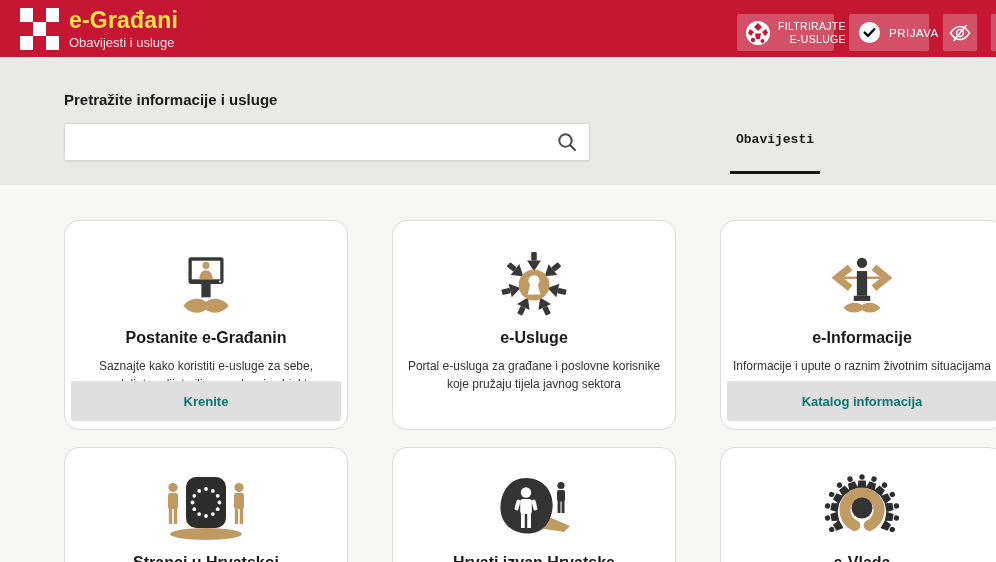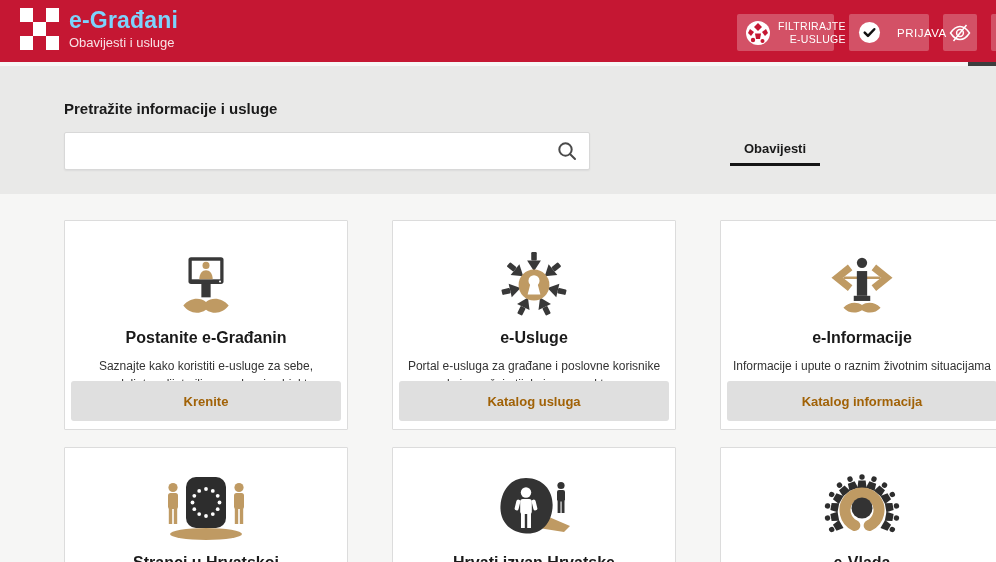--- a/index.html
+++ b/index.html
@@ -6,63 +6,63 @@
   html, body { width: 996px; height: 562px; }
   body { font-family: "Liberation Sans", sans-serif; background: #f6f6f5; }
   #app { position: relative; width: 996px; height: 562px; overflow: hidden; background: #f6f6f5; }
 
   
   .topbar { position: absolute; left: 0; top: 0; width: 996px; height: 62px; background: #c51733; }
   .brand { position: absolute; left: 20px; top: 8px; display: flex; align-items: center; gap: 10px; cursor: pointer; }
   .logo { display: grid; grid-template-columns: repeat(3, 13px); grid-template-rows: repeat(3, 14px); }
   .logo span { background: transparent; }
   .logo span:nth-child(odd) { background: #ffffff; }
-  .brand-title { color: #7dd3fc; font-size: 23px; font-weight: 600; letter-spacing: 0.2px; line-height: 1.1; }
+  .brand-title { color: #fde047; font-size: 23px; font-weight: 600; letter-spacing: 0.2px; line-height: 1.1; }
   .brand-sub { color: rgba(255,255,255,0.88); font-size: 13px; margin-top: 2px; }
 
   .hbtn { position: absolute; top: 14px; height: 37px; background: rgba(255,255,255,0.25); border: none;
           border-radius: 2px; color: #fff; display: flex; align-items: center; cursor: pointer;
           font-family: "Liberation Sans", sans-serif; }
   .hbtn svg { flex: 0 0 auto; }
   .btn-filter { left: 737px; width: 97px; padding: 0 8px; gap: 7px; }
   .btn-filter .two-line { display: flex; flex-direction: column; align-items: flex-end; line-height: 1.15; }
   .btn-filter .two-line span { font-size: 10.5px; letter-spacing: 0.3px; }
-  .btn-login { left: 849px; width: 80px; padding: 0 9px; gap: 16px; font-size: 11.5px; letter-spacing: 0.5px; }
+  .btn-login { left: 849px; width: 80px; padding: 0 9px; gap: 8px; font-size: 11.5px; letter-spacing: 0.5px; }
   .btn-access { left: 943px; width: 34px; justify-content: center; }
   .btn-partial { left: 991px; width: 30px; justify-content: center; }
 
   .lang-tab { position: absolute; left: 968px; top: 62px; width: 60px; height: 30px; background: #3d3d3d;
               color: #fff; font-size: 13px; line-height: 30px; padding-left: 14px; cursor: pointer; }
 
   
-  .search-section { position: absolute; left: 0; top: 66px; width: 996px; height: 128px; background: #e9e9e8; }
+  .search-section { position: absolute; left: 0; top: 57px; width: 996px; height: 128px; background: #e9e9e8; }
   .search-heading { position: absolute; left: 64px; top: 34px; font-size: 15px; font-weight: bold; color: #1a1a1a; }
   .search-box { position: absolute; left: 64px; top: 66px; width: 526px; height: 38px; background: #fff;
                 border: 1px solid #d8d8d8; border-radius: 2px; box-shadow: 0 1px 2px rgba(0,0,0,0.06);
                 display: flex; align-items: center; }
   .search-box input { flex: 1; height: 100%; border: none; outline: none; background: transparent;
                       padding: 0 10px; font-size: 14px; font-family: "Liberation Sans", sans-serif; }
   .search-btn { width: 44px; height: 100%; background: transparent; border: none; cursor: pointer;
                 display: flex; align-items: center; justify-content: center; }
 
   .nav-tabs { position: absolute; top: 75px; left: 730px; display: flex; gap: 17px; }
   .nav-tab { width: 90px; text-align: center; font-size: 13px; font-weight: bold; color: #1a1a1a;
-             padding-bottom: 7px; border-bottom: 3px solid #151515; cursor: pointer; }
+             padding-bottom: 24px; border-bottom: 3px solid #151515; cursor: pointer; font-family: Liberation Mono, monospace; }
 
   
-  .card { position: absolute; width: 284px; background: #fff; border: 1px solid #dcdcdc; border-radius: 1px; }
+  .card { position: absolute; width: 284px; background: #fff; border: 1px solid #dcdcdc; border-radius: 15px; }
   .card-row1 { top: 220px; height: 210px; }
   .card-row2 { top: 447px; height: 210px; }
   .card-c1 { left: 64px; } .card-c2 { left: 392px; } .card-c3 { left: 720px; }
   .card-icon { display: flex; justify-content: center; align-items: flex-end; height: 82px; margin-top: 16px; }
   .card-row2 .card-icon { height: 78px; margin-top: 18px; }
   .card-title { text-align: center; font-size: 16px; font-weight: bold; color: #1a1a1a; margin-top: 10px; }
   .card-desc { text-align: center; font-size: 12px; color: #333; line-height: 1.5; margin-top: 10px; padding: 0 6px; }
   .card-btn { position: absolute; left: 6px; right: 6px; bottom: 8px; height: 40px; background: #dfdfdf;
-              border: none; border-radius: 3px; font-size: 13px; font-weight: bold; color: #a16207;
+              border: none; border-radius: 3px; font-size: 13px; font-weight: bold; color: #0f766e;
               cursor: pointer; font-family: "Liberation Sans", sans-serif; }
 </style>
 </head>
 <body>
 
 <div id="app">
 
   <header class="topbar">
     <div class="brand">
       <div class="logo">
@@ -185,21 +185,20 @@
               <path d="M-6.5 -23 L6.5 -23 L0 -13 Z"></path>
             </g>
         </g>
         <circle cx="32" cy="32" r="14.5" fill="#bf9a63"></circle>
         <circle cx="32" cy="28" r="5.2" fill="#ffffff"></circle>
         <path d="M28.7 30.5 L35.3 30.5 L38 41 L26 41 Z" fill="#ffffff"></path>
       </svg>
     </div>
     <h2 class="card-title">e-Usluge</h2>
     <p class="card-desc">Portal e-usluga za građane i poslovne korisnike koje pružaju tijela javnog sektora</p>
-    <button class="card-btn">Katalog usluga</button>
   </article>
 
   <article class="card card-row1 card-c3">
     <div class="card-icon">
       <svg width="66" height="66" viewBox="0 0 64 64">
         <path d="M14 53 C19 47.5 27 47 32 50.5 C37 47 45 47.5 50 53 C45.5 58 38.5 59.5 32 55.5 C25.5 59.5 18.5 58 14 53 Z" fill="#bf9a63"></path>
         <path d="M20.5 14 L8 24 L20.5 34" fill="none" stroke="#bf9a63" stroke-width="7"></path>
         <path d="M43.5 14 L56 24 L43.5 34" fill="none" stroke="#bf9a63" stroke-width="7"></path>
         <rect x="14" y="22.8" width="36" height="2.4" fill="#bf9a63"></rect>
         <circle cx="32" cy="9.5" r="5" fill="#383838"></circle>

